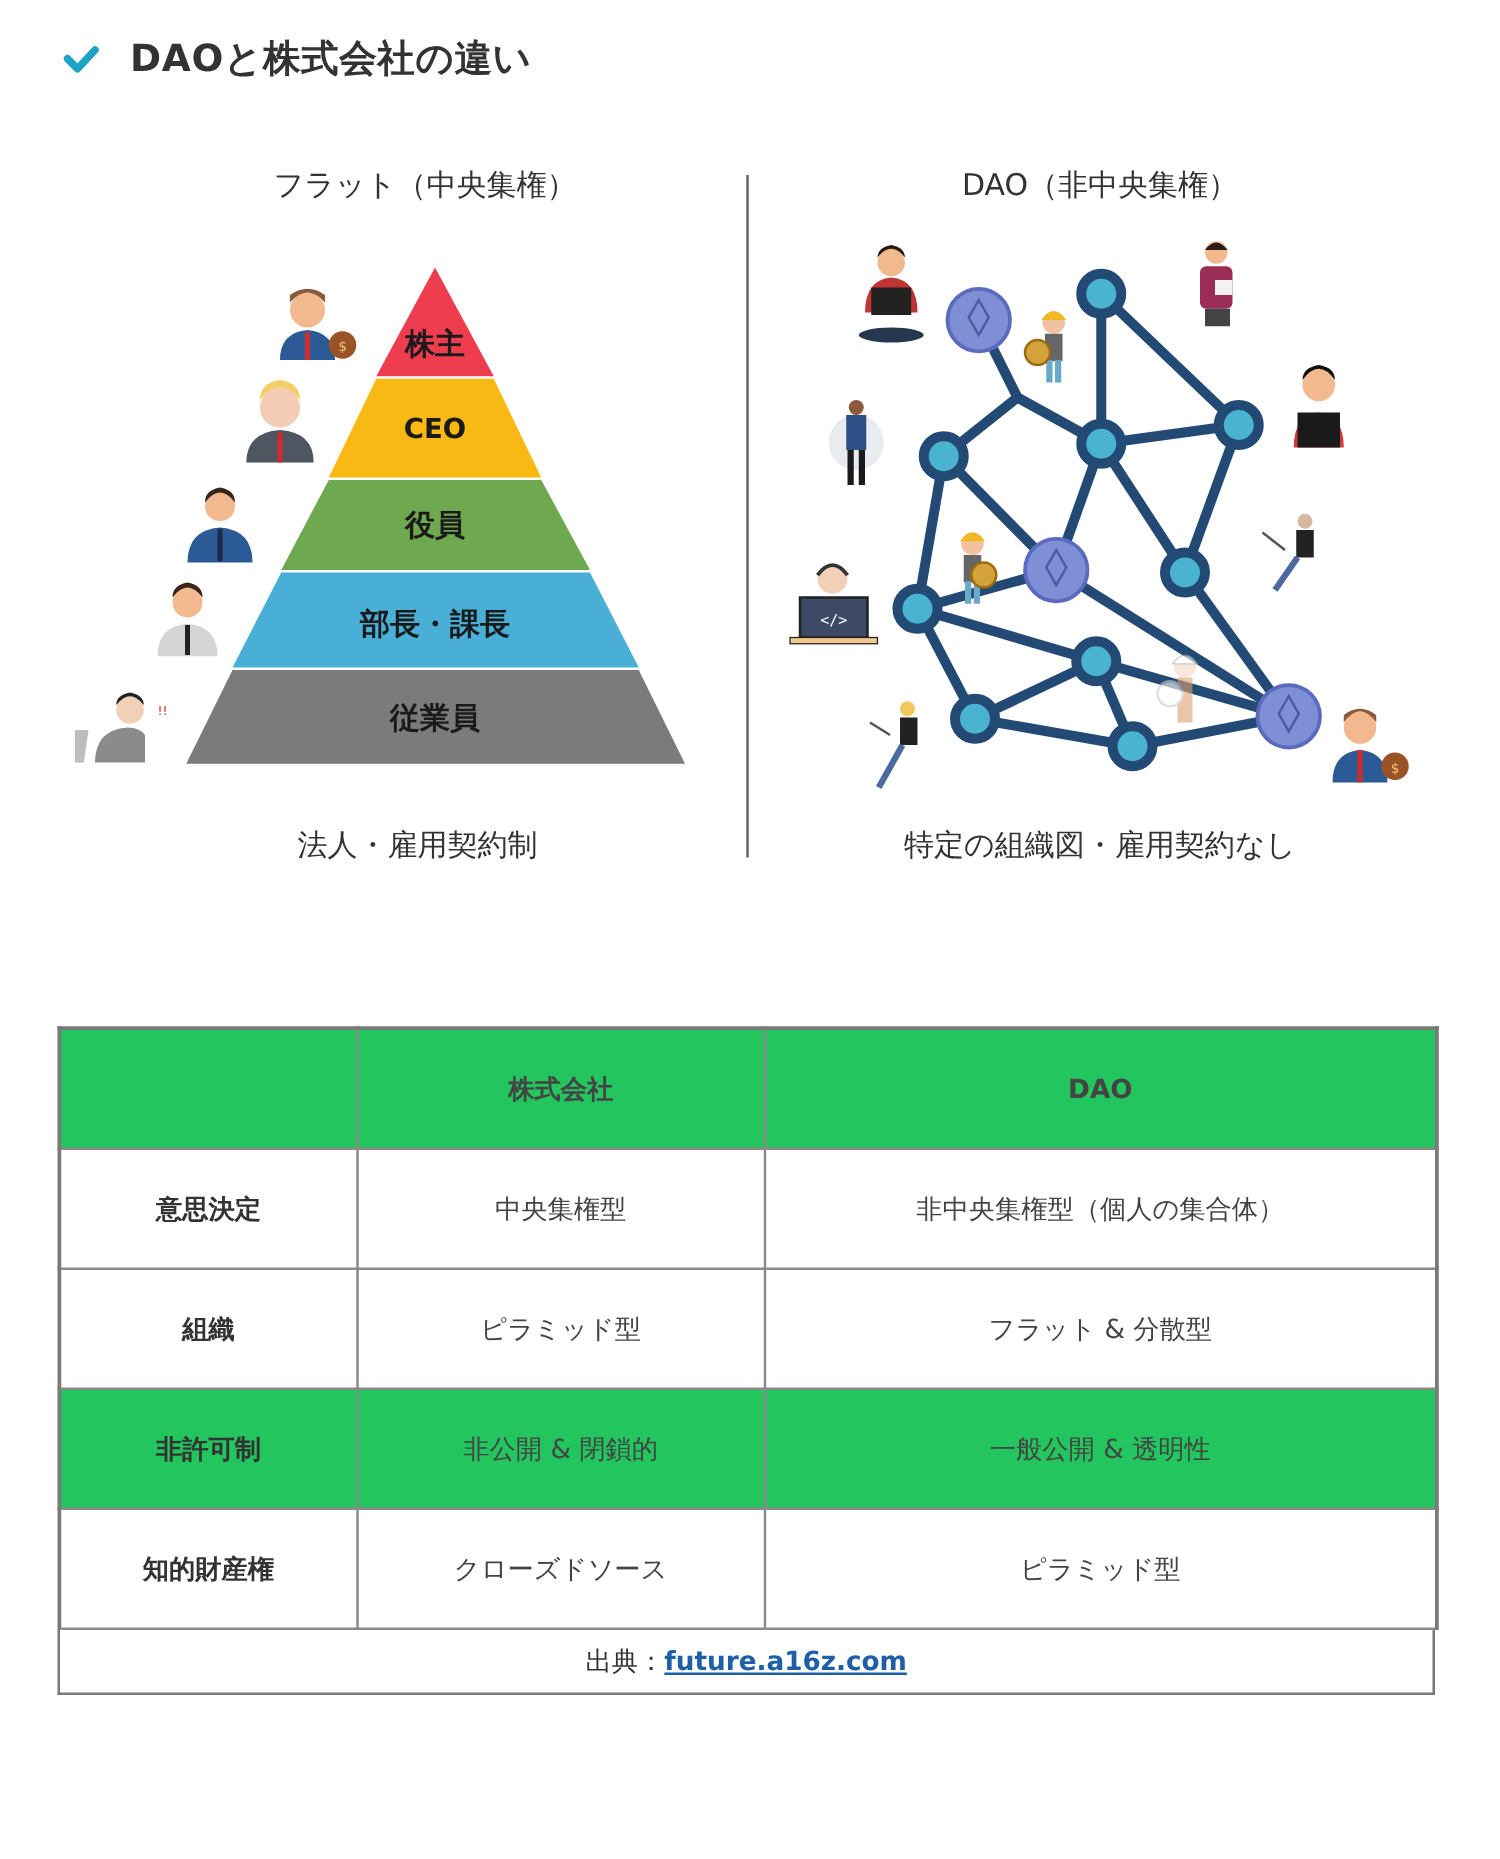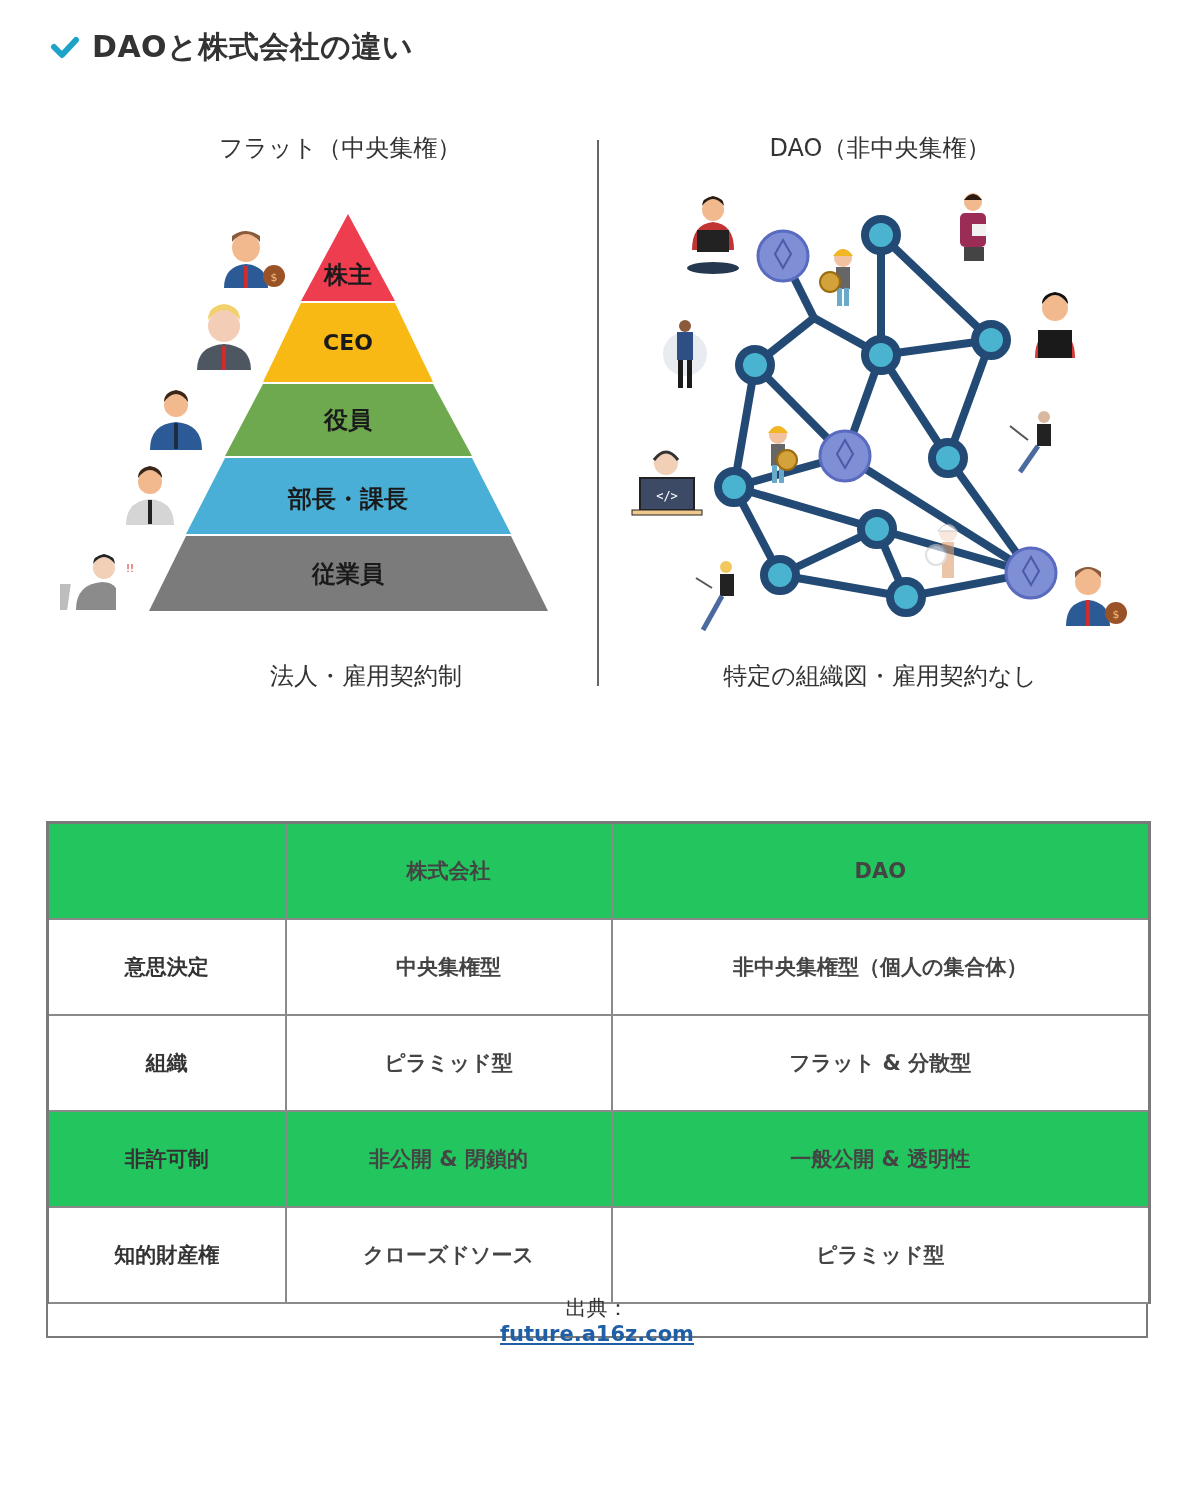--- a/index.html
+++ b/index.html
@@ -1,33 +1,33 @@
 <!DOCTYPE html>
 <html><head>
 <meta charset="utf-8">
 <style>
   * { box-sizing: border-box; margin: 0; padding: 0; }
   html, body { width: 1200px; height: 1487px; background: #ffffff; overflow: hidden; }
   body { font-family: "DejaVu Sans", "Liberation Sans", sans-serif; color: #333; position: relative; }
 
-  .heading { position: absolute; left: 50px; top: 24px; height: 46px; display: flex; align-items: center; }
+  .heading { position: absolute; left: 50px; top: 24px; height: 46px; display: flex; align-items: center; gap: 12px; }
   .heading .check { width: 30px; height: 30px; margin-right: 12px; }
   .heading .title { font-size: 30px; font-weight: bold; color: #333; letter-spacing: 0.5px; }
 
   .figure { position: absolute; left: 60px; top: 120px; width: 1090px; height: 590px; }
   .fig-svg { position: absolute; left: 0; top: 0; }
   .fig-label { position: absolute; font-size: 24px; color: #333; text-align: center; white-space: nowrap; }
 
   .table-wrap { position: absolute; left: 46px; top: 821px; width: 1102px; }
   table { width: 100%; border-collapse: collapse; table-layout: fixed; border: 3px solid #7a7a7a; border-bottom: none; }
-  td, th { border: 2px solid #8a8a8a; height: 96px; text-align: center; vertical-align: middle; font-size: 21px; color: #444; font-weight: bold; }
+  td, th { border: 2px solid #8a8a8a; height: 96px; text-align: center; vertical-align: middle; font-size: 21px; color: #444; font-weight: normal; }
   th { font-weight: bold; }
   td.rowhead { font-weight: bold; color: #333; }
   tr.shade td, tr.shade th { background: #22c55e; }
-  .source { border: 2px solid #7a7a7a; border-top: none; height: 34px; display: flex; align-items: center; justify-content: center; font-size: 21px; color: #333; flex-direction: column; }
+  .source { border: 2px solid #7a7a7a; border-top: none; height: 52px; display: flex; align-items: center; justify-content: center; font-size: 21px; color: #333; }
   .source a { color: #1e5fa8; text-decoration: underline; font-weight: bold; }
 </style>
 </head>
 <body>
 
 <div class="heading">
   <svg class="check" viewBox="0 0 30 30">
     <polyline points="4,15 12,23 26,8" fill="none" stroke="#1ea3c8" stroke-width="6" stroke-linecap="round" stroke-linejoin="round"></polyline>
   </svg>
   <span class="title">DAOと株式会社の違い</span>
@@ -206,21 +206,21 @@
       <circle cx="1028" cy="462" r="13" fill="#f2b98f"></circle>
       <path d="M1015,458 q13,-18 26,0 l0,-6 q-13,-10 -26,0z" fill="#8a5a3b"></path>
       <path d="M1006,506 q0,-24 22,-26 q22,2 22,26z" fill="#2c5a96"></path>
       <rect x="1026" y="480" width="4" height="26" fill="#d12b2b"></rect>
       <circle cx="1056" cy="493" r="11" fill="#9a5326"></circle>
       <text x="1056" y="498" text-anchor="middle" font-size="11" fill="#f3c17b">$</text>
     </g>
   </svg>
 
   <div class="fig-label" style="left:100px; top:12px; width:360px;">フラット（中央集権）</div>
-  <div class="fig-label" style="left:116px; top:540px; width:380px;">法人・雇用契約制</div>
+  <div class="fig-label" style="left:84px; top:540px; width:380px;">法人・雇用契約制</div>
   <div class="fig-label" style="left:640px; top:12px; width:360px;">DAO（非中央集権）</div>
   <div class="fig-label" style="left:620px; top:540px; width:400px;">特定の組織図・雇用契約なし</div>
 </div>
 
 <div class="table-wrap">
   <table>
     <colgroup>
       <col style="width:238px">
       <col style="width:326px">
       <col style="width:538px">

